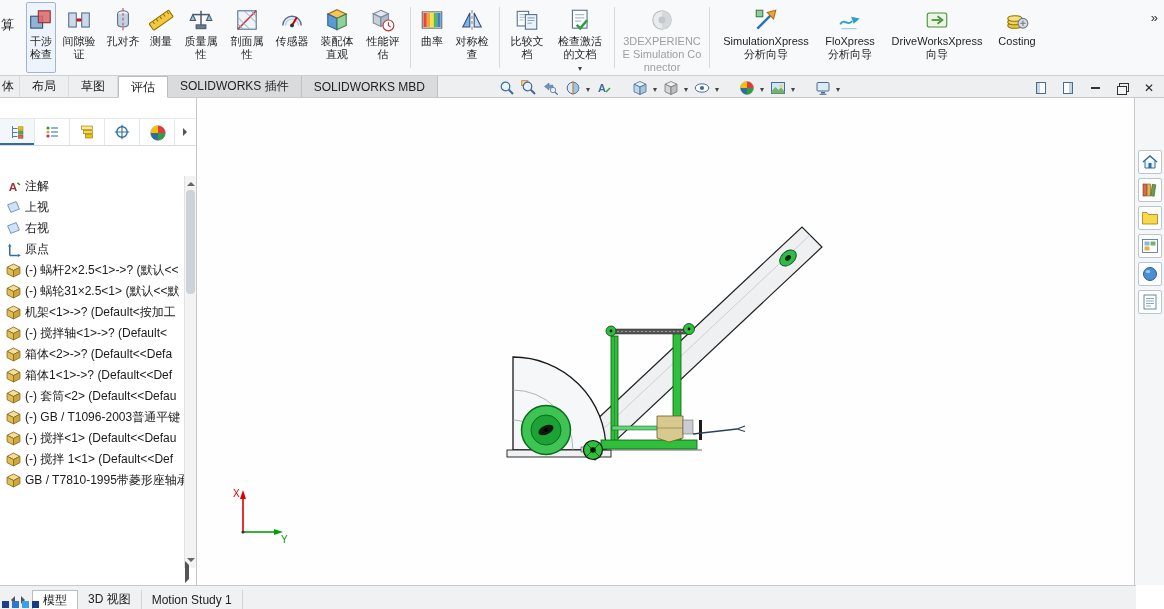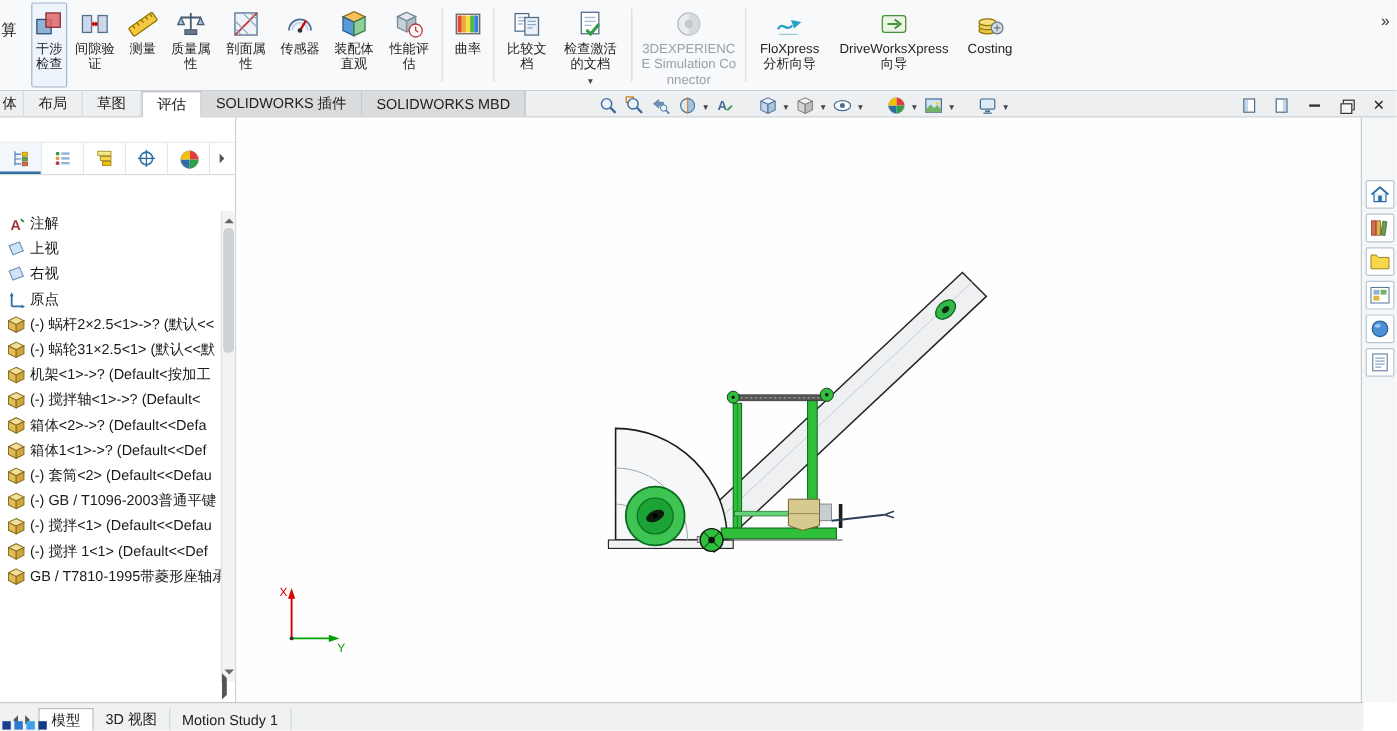--- a/index.html
+++ b/index.html
@@ -132,20 +132,30 @@
     <span class="ic">
         <svg width="26" height="26" viewBox="0 0 24 24">
           <rect x="2.5" y="5.5" width="7" height="13" fill="#cdd9e8" stroke="#55708f"></rect>
           <rect x="14.5" y="5.5" width="7" height="13" fill="#cdd9e8" stroke="#55708f"></rect>
           <path d="M10 12h4" stroke="#cc0000" stroke-width="1.6"></path>
           <path d="M10 12l1.5-1.5M10 12l1.5 1.5M14 12l-1.5-1.5M14 12l-1.5 1.5" stroke="#cc0000"></path>
         </svg>
       </span>
     <span class="lbl">间隙验证</span>
   </div>
+  <div class="rb" style="width:42px">
+    <span class="ic">
+        <svg width="26" height="26" viewBox="0 0 24 24">
+          <ellipse cx="12" cy="6.5" rx="5" ry="3" fill="#e6edf4" stroke="#55708f"></ellipse>
+          <path d="M7 6.5v9c0 1.7 2.2 3 5 3s5-1.3 5-3v-9" fill="#c3d2e2" stroke="#55708f"></path>
+          <line x1="12" y1="1" x2="12" y2="23" stroke="#cc4444" stroke-dasharray="2.5 2"></line>
+        </svg>
+      </span>
+    <span class="lbl">孔对齐</span>
+  </div>
   <div class="rb" style="width:34px">
     <span class="ic">
         <svg width="26" height="26" viewBox="0 0 24 24">
           <g transform="rotate(-35 12 12)">
             <rect x="1" y="8.5" width="22" height="7.5" rx="1" fill="#f4c73f" stroke="#8f7400"></rect>
             <path d="M5 8.5v3M9 8.5v3M13 8.5v3M17 8.5v3M21 8.5v3" stroke="#8f7400"></path>
           </g>
         </svg>
       </span>
     <span class="lbl">测量</span>
@@ -214,20 +224,30 @@
           <rect x="3" y="4.5" width="18" height="15" fill="#fff" stroke="#666"></rect>
           <rect x="4" y="5.5" width="3.2" height="13" fill="#e2493b"></rect>
           <rect x="7.2" y="5.5" width="3.2" height="13" fill="#f2a33c"></rect>
           <rect x="10.4" y="5.5" width="3.2" height="13" fill="#f5e13d"></rect>
           <rect x="13.6" y="5.5" width="3.2" height="13" fill="#58b94c"></rect>
           <rect x="16.8" y="5.5" width="3.2" height="13" fill="#3f7fd1"></rect>
         </svg>
       </span>
     <span class="lbl">曲率</span>
   </div>
+  <div class="rb" style="width:46px">
+    <span class="ic">
+        <svg width="26" height="26" viewBox="0 0 24 24">
+          <line x1="12" y1="3" x2="12" y2="21" stroke="#888" stroke-dasharray="3 2"></line>
+          <polygon points="10,5.5 3.5,18.5 10,18.5" fill="#7fb2e5" stroke="#30507a"></polygon>
+          <polygon points="14,5.5 20.5,18.5 14,18.5" fill="#c5dcf2" stroke="#30507a"></polygon>
+        </svg>
+      </span>
+    <span class="lbl">对称检查</span>
+  </div>
 
   <div class="sep"></div>
 
   <div class="rb" style="width:46px">
     <span class="ic">
         <svg width="26" height="26" viewBox="0 0 24 24">
           <rect x="3" y="4" width="10.5" height="13.5" fill="#fff" stroke="#55708f"></rect>
           <path d="M5 7h6.5M5 9.5h6.5M5 12h4" stroke="#a9bccd"></path>
           <rect x="10.5" y="7" width="10.5" height="13.5" fill="#eaf1f8" stroke="#55708f"></rect>
           <path d="M12.5 10h6.5M12.5 12.5h6.5M12.5 15h4" stroke="#8fa9c2"></path>
@@ -255,20 +275,30 @@
           <circle cx="12" cy="12" r="8.5" fill="#e9ebed" stroke="#b8bcc0"></circle>
           <path d="M12 3.5a8.5 8.5 0 0 1 0 17z" fill="#d5d9dd"></path>
           <circle cx="12" cy="12" r="3.2" fill="#c3c8cd"></circle>
         </svg>
       </span>
     <span class="lbl">3DEXPERIENCE Simulation Connector</span>
   </div>
 
   <div class="sep"></div>
 
+  <div class="rb" style="width:104px">
+    <span class="ic">
+        <svg width="26" height="26" viewBox="0 0 24 24">
+          <path d="M4 20L16 8" stroke="#2574b5" stroke-width="2.2"></path>
+          <polygon points="13,5 21,3 19,11" fill="#f2a23c" stroke="#b06f14"></polygon>
+          <rect x="3" y="3" width="6" height="6" fill="#8fd19a" stroke="#3f7a4a"></rect>
+        </svg>
+      </span>
+    <span class="lbl">SimulationXpress 分析向导</span>
+  </div>
   <div class="rb" style="width:64px">
     <span class="ic">
         <svg width="26" height="26" viewBox="0 0 24 24">
           <path d="M3 16c3.5-7 7 3 11-3" fill="none" stroke="#2aa0c8" stroke-width="1.8"></path>
           <polygon points="13,9 21,10.5 15.5,15.5" fill="#2aa0c8"></polygon>
           <path d="M4 20h14" stroke="#9ac7da"></path>
         </svg>
       </span>
     <span class="lbl">FloXpress 分析向导</span>
   </div>

